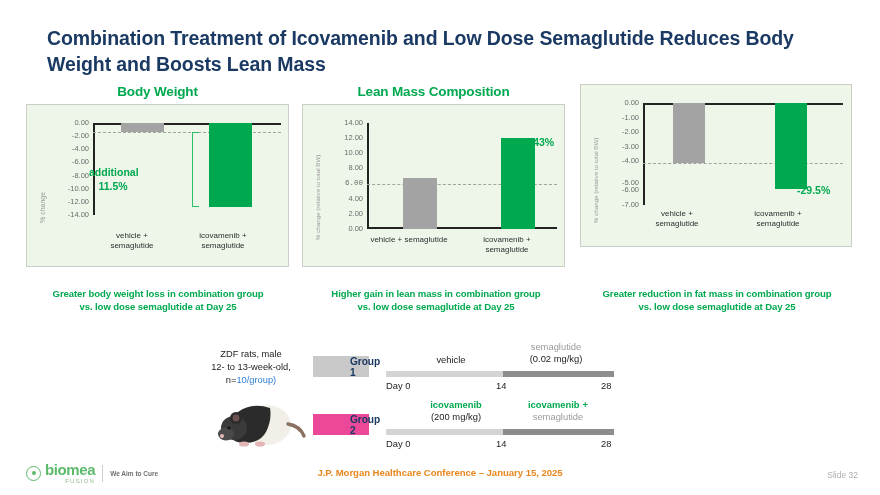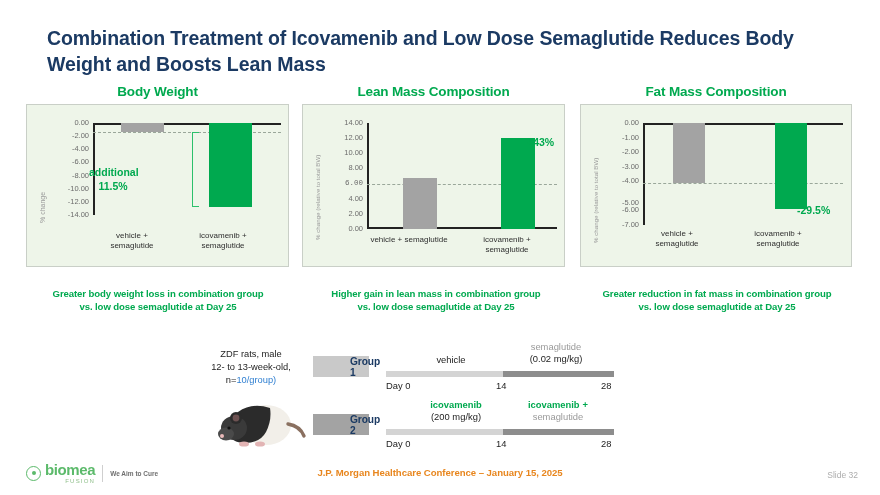--- a/index.html
+++ b/index.html
@@ -154,21 +154,21 @@
   .group-badge {
     position: absolute;
     width: 56px; height: 21px;
     display: flex; align-items: center; justify-content: center;
     font-size: 10.2px; font-weight: bold;
     color: #1b3a63;
     letter-spacing: -0.1px;
     padding-left: 48px;
   }
   .group-badge.g1 { left: 313px; top: 14px; background: #c9c9c9; }
-  .group-badge.g2 { left: 313px; top: 72px; background: #a3a3a3; }
+  .group-badge.g2 { left: 313px; top: 72px; background: #ec4899; }
 
   .timeline { position: absolute; left: 386px; width: 228px; }
   .tl-bar { position: relative; height: 6px; width: 100%; }
   .tl-seg { position: absolute; top: 0; height: 6px; }
   .tl-seg.first  { left: 0;   width: 51.5%; background: #d4d4d4; }
   .tl-seg.second { left: 51.5%; width: 48.5%; background: #8d8d8d; }
 
   .tl-phase {
     position: absolute;
     text-align: center;
@@ -302,21 +302,20 @@
 
       <div class="cat-label" style="left:56px; top:130px; width:100px;">vehicle + semaglutide</div>
       <div class="cat-label" style="left:162px; top:130px; width:84px;">
         <div>icovamenib +</div>
         <div>semaglutide</div>
       </div>
     </div>
   </div>
 
   <div class="chart-block b3">
-    <div class="chart-heading">Fat Mass Composition</div>
     <div class="chart-panel">
 
       <div class="axis-title small" style="left:11px; top:138px;">% change (relative to total BW)</div>
 
       <div class="ytick-wrap" style="left:16px; top:0; width:42px; height:163px;">
         <div class="ytick" style="top:18px;">0.00</div>
         <div class="ytick" style="top:32.6px;">-1.00</div>
         <div class="ytick" style="top:47.1px;">-2.00</div>
         <div class="ytick" style="top:61.7px;">-3.00</div>
         <div class="ytick" style="top:76.3px;">-4.00</div>

